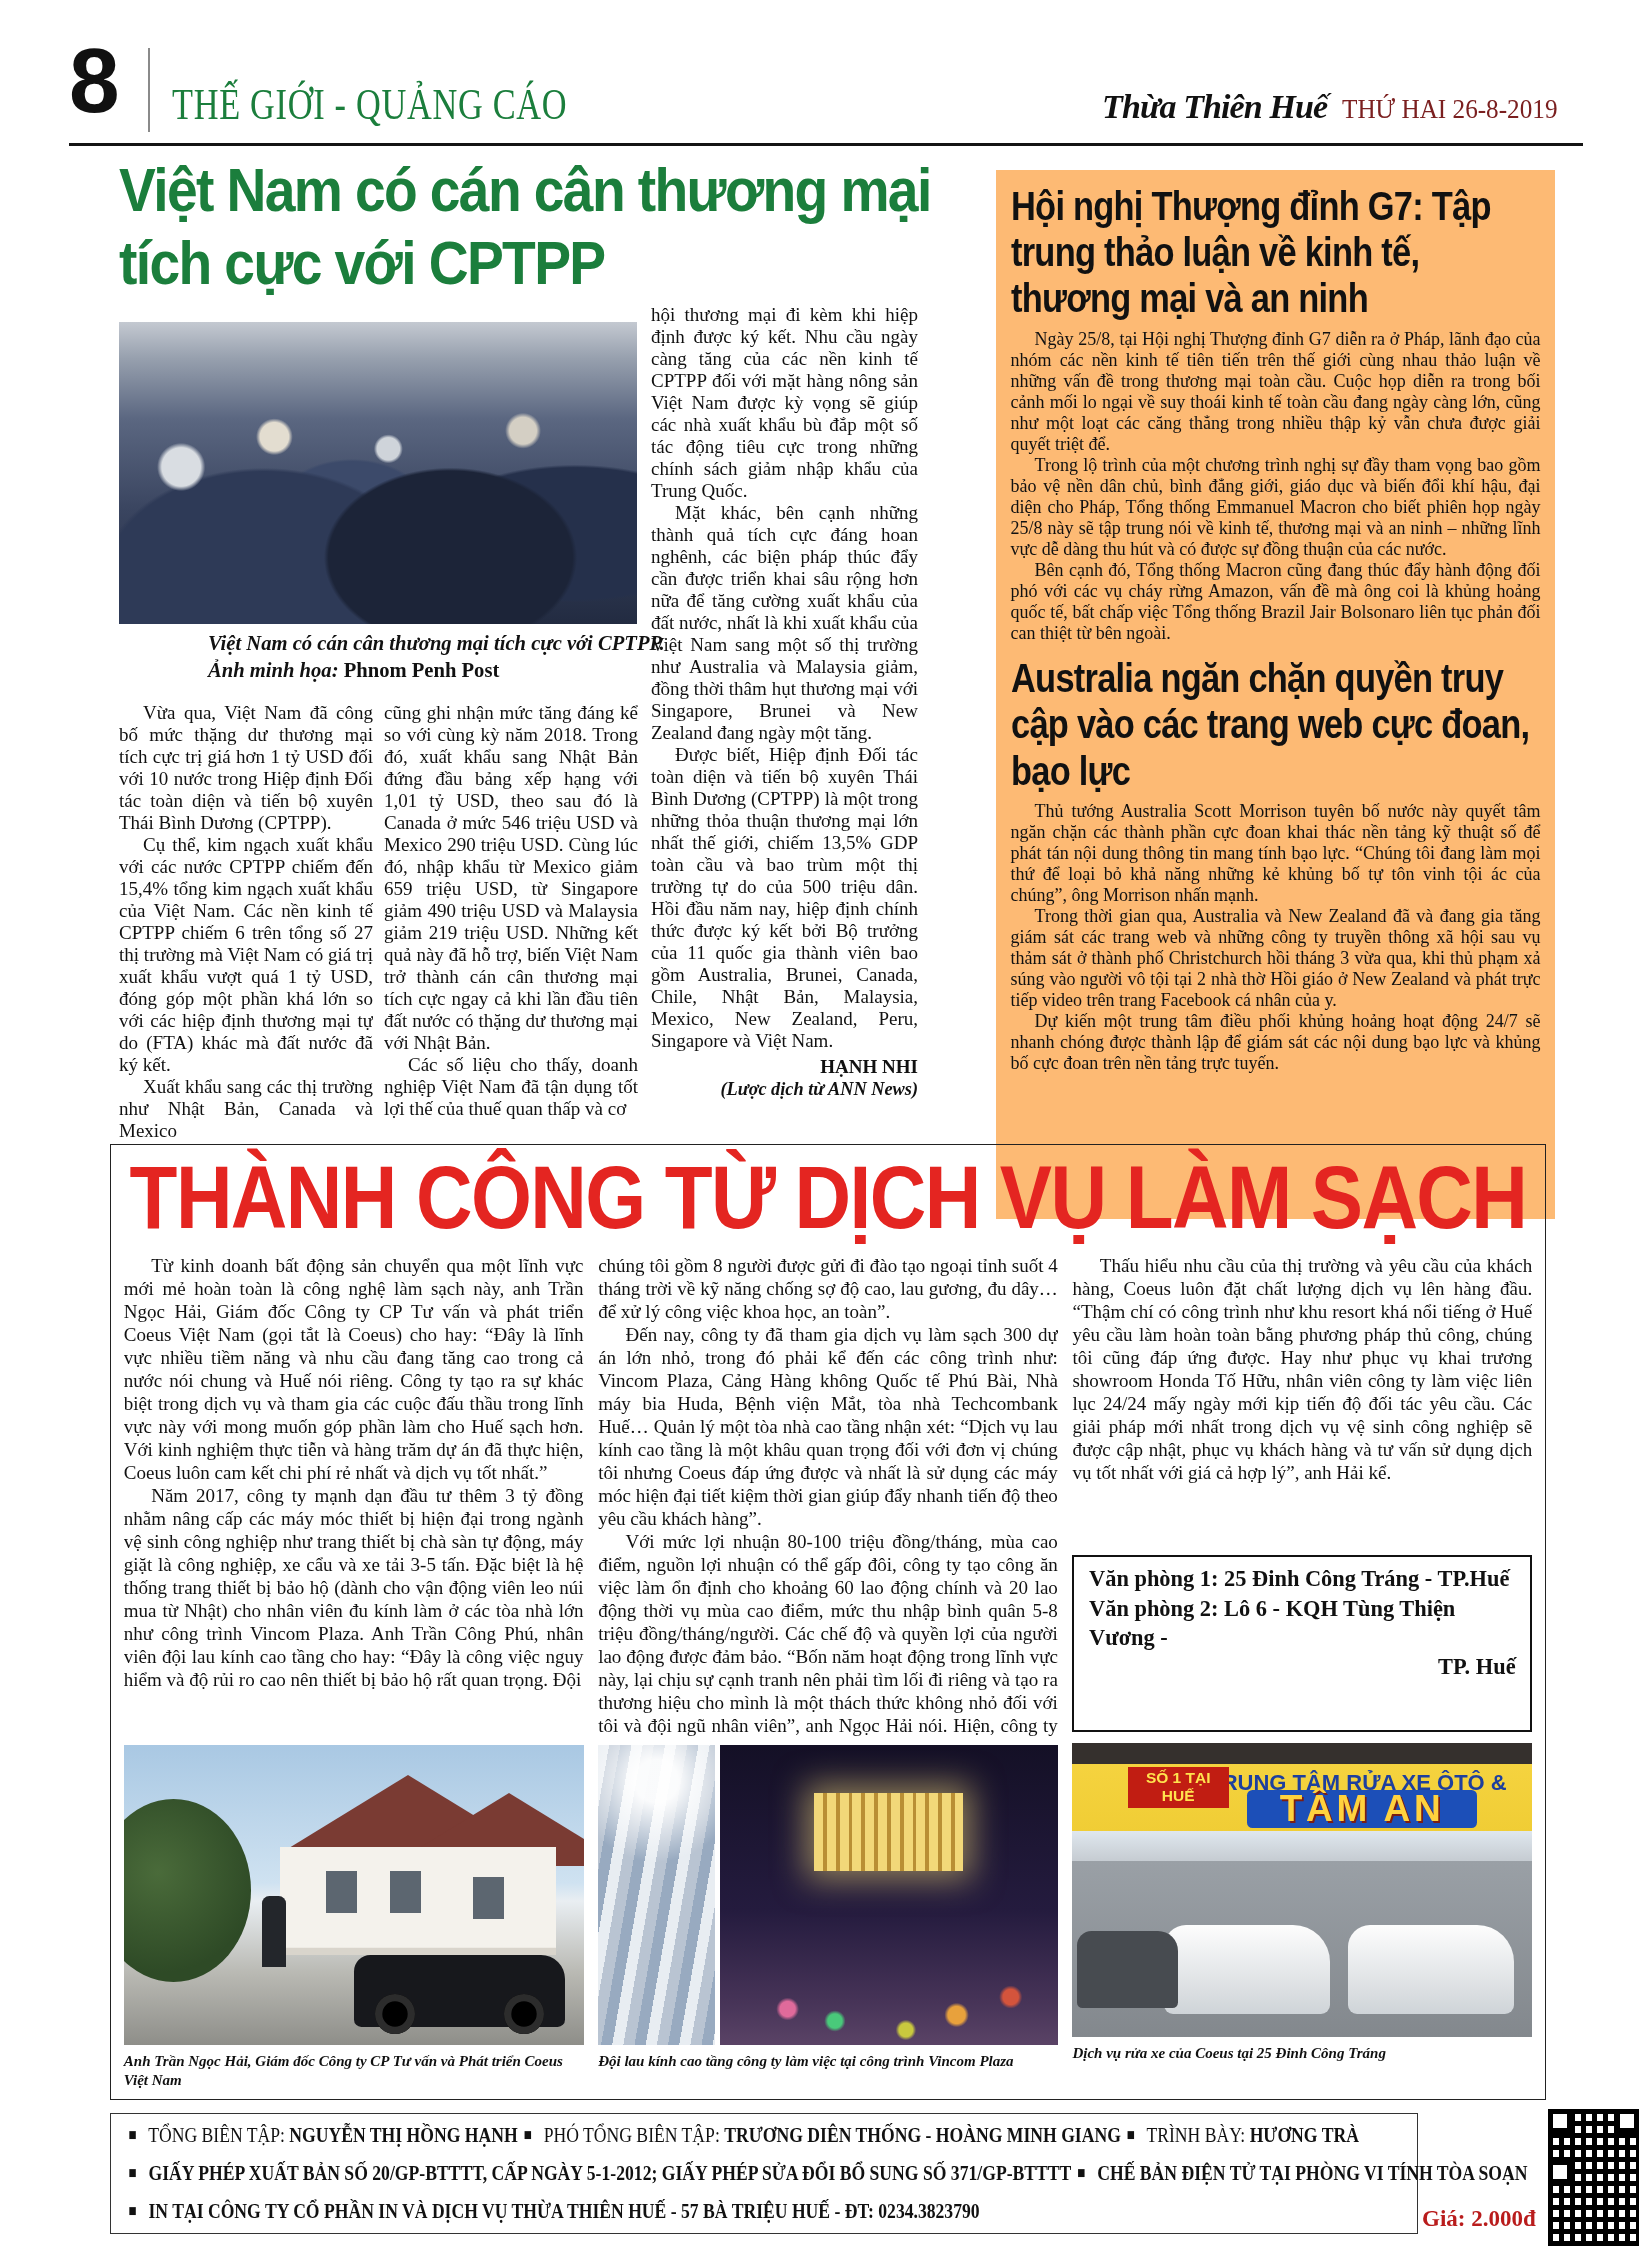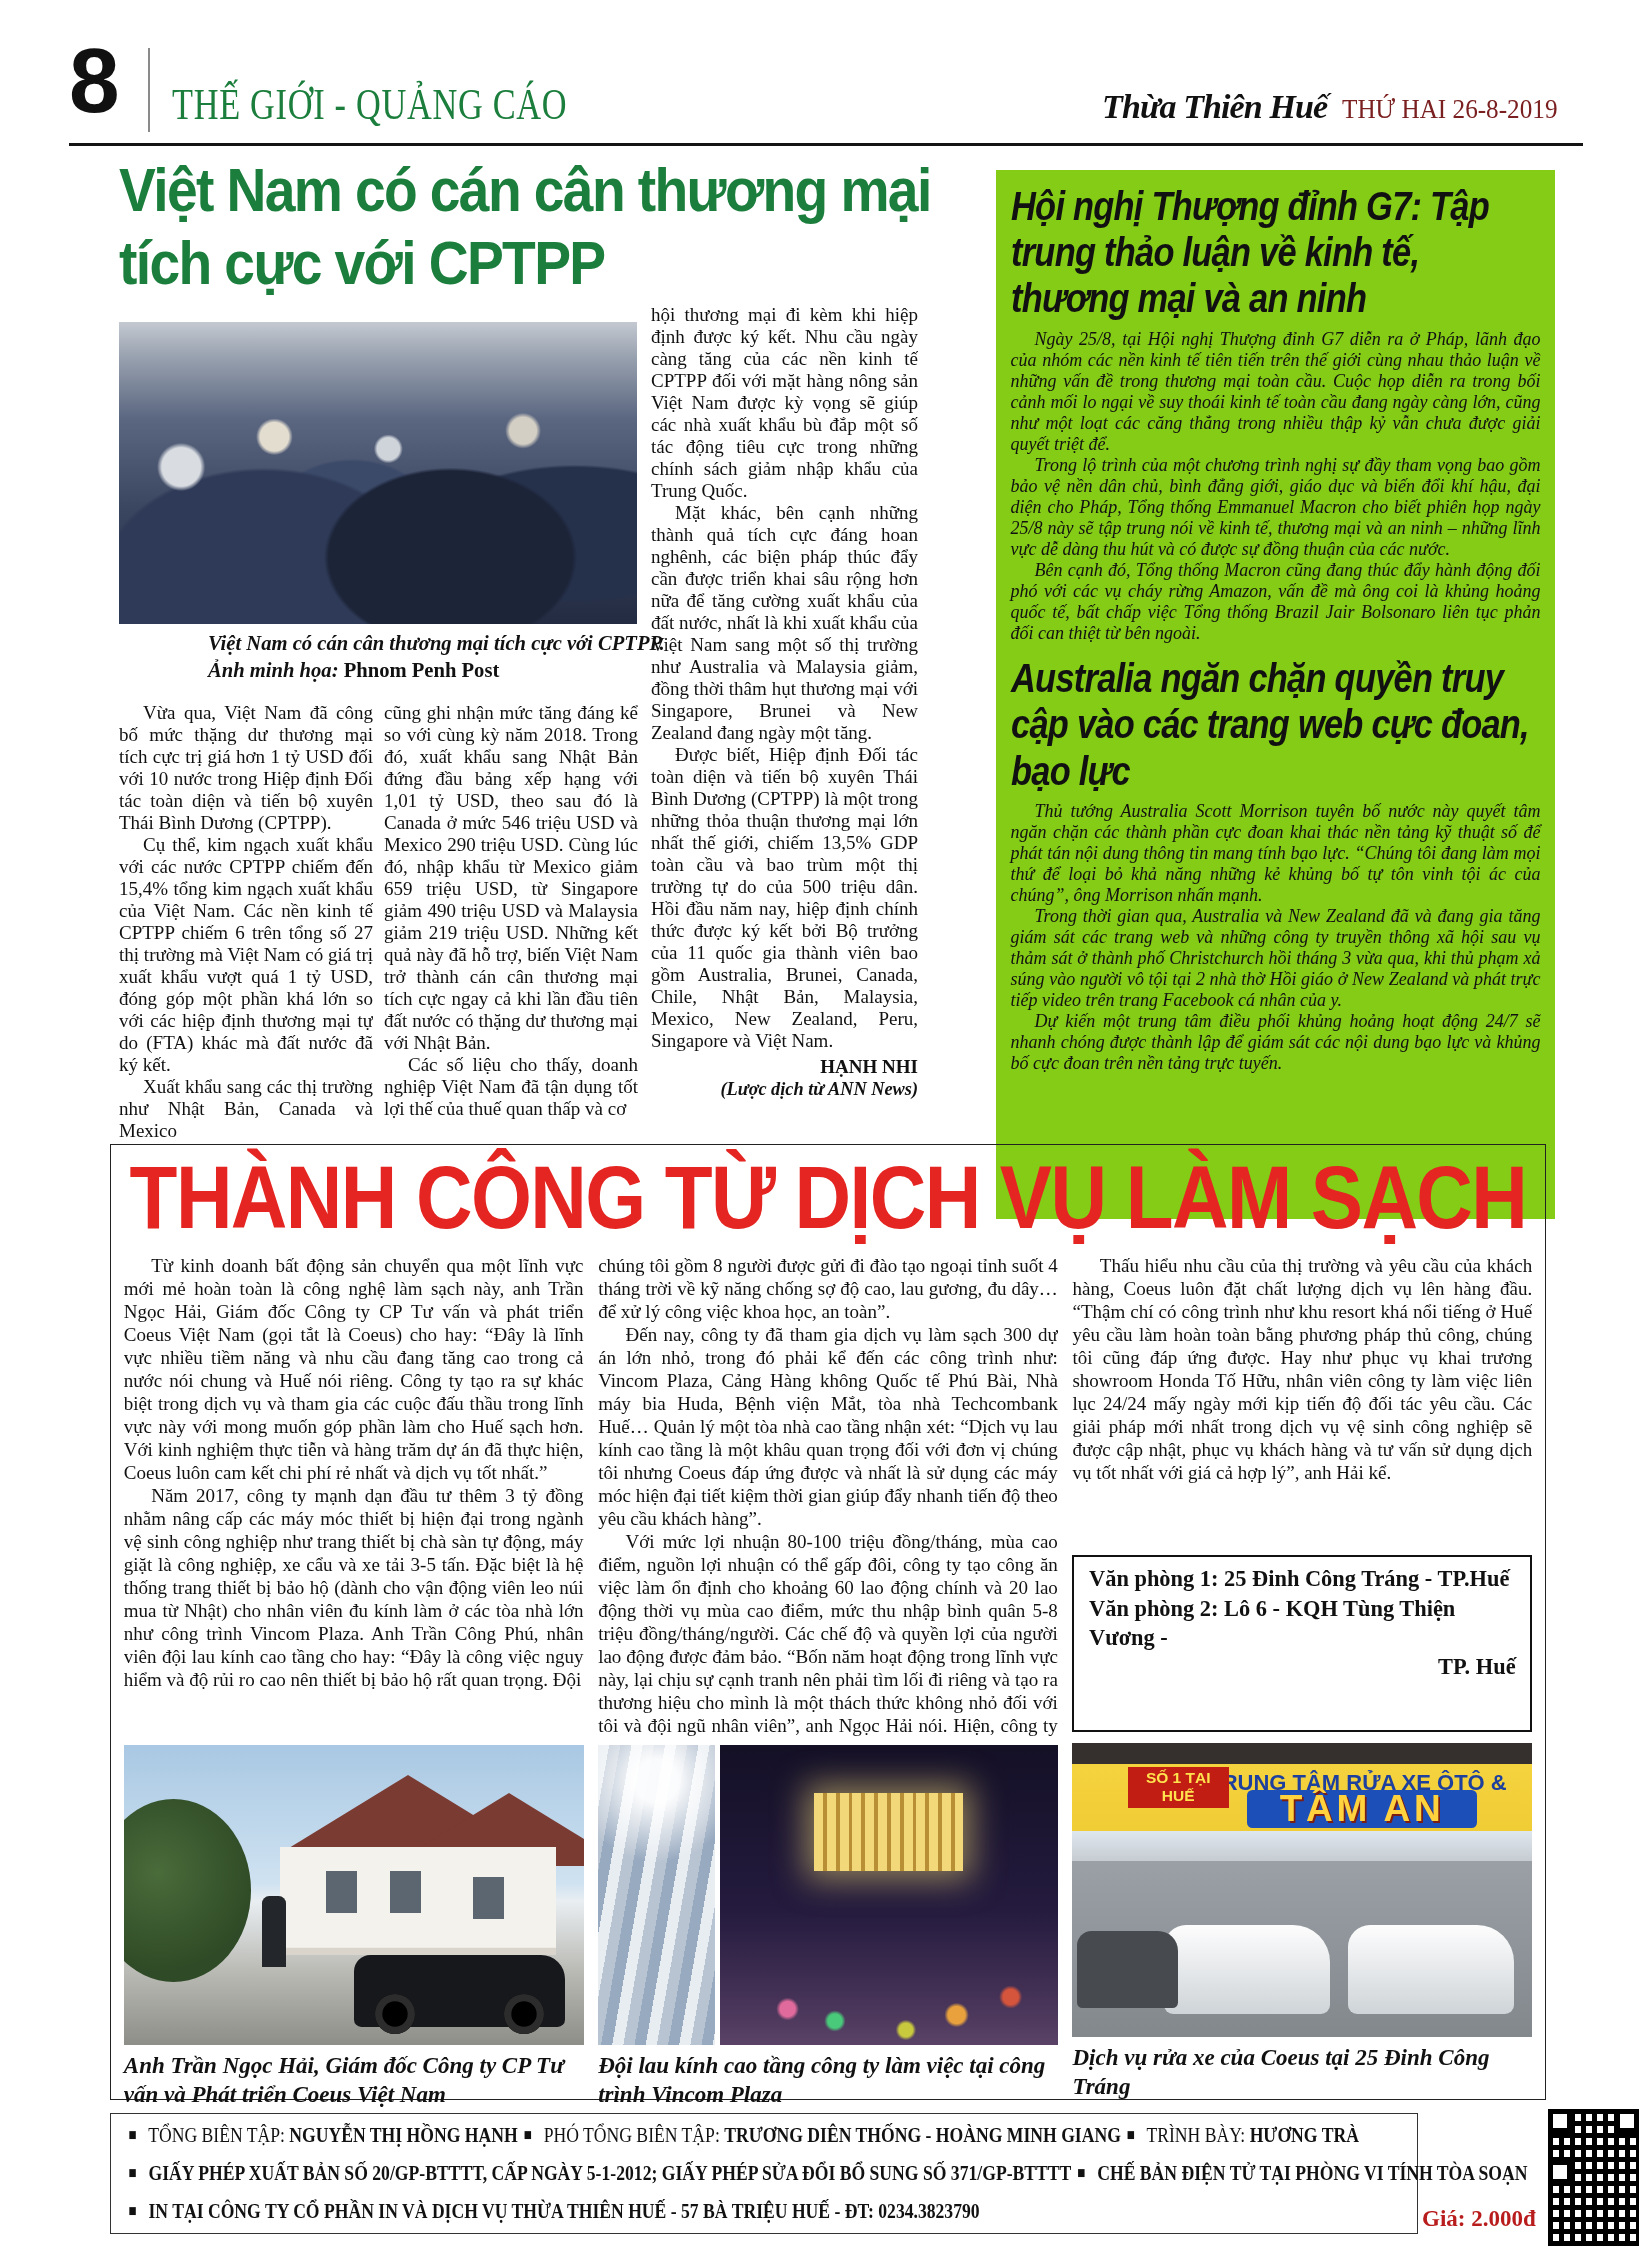--- a/index.html
+++ b/index.html
@@ -37,22 +37,22 @@
   .main-caption .credit{font-style:normal;}
   .col{position:absolute;overflow:hidden;font-size:19px;line-height:22px;text-align:justify;}
   .col p{margin:0;text-indent:24px;}
   .col p.noindent{text-indent:0;}
   .col1{left:119px;top:702px;width:254px;height:440px;}
   .col2{left:384px;top:702px;width:254px;height:440px;}
   .col3{left:651px;top:304px;width:267px;height:841px;}
   .byline{text-align:right;margin-top:3.7px;font-weight:700;font-size:19px;}
   .byline .src{display:block;font-style:italic;font-size:18.3px;}
   
-  .gray-panel{position:absolute;left:996px;top:170px;width:559px;height:1049px;background:#84cc16;
-              box-sizing:border-box;padding:12.8px 14.6px 9.1px 14.6px;overflow:hidden;font-style:italic;}
+  .gray-panel{position:absolute;left:996px;top:170px;width:559px;height:1049px;background:#fdba74;
+              box-sizing:border-box;padding:12.8px 14.6px 9.1px 14.6px;overflow:hidden;}
   .panel-headline{margin:0 0 7.3px 0;font-family:"Liberation Sans",sans-serif;font-weight:800;
                   font-size:41px;line-height:1.13;letter-spacing:-0.9px;width:119%;
                   transform:scaleX(.84);transform-origin:left top;}
   .panel-body{font-size:18px;line-height:21px;text-align:justify;}
   .panel-body p{margin:0;text-indent:24px;}
   .mt{margin-top:11px;}
   
   .ad-box{position:absolute;left:110px;top:1144px;width:1436px;height:956px;border:1.8px solid #222;
           box-sizing:border-box;padding:7.3px 12.8px;}
   .ad-headline{margin:0;font-family:"Liberation Sans",sans-serif;font-weight:800;color:#e42521;
@@ -60,21 +60,21 @@
                transform:scaleX(.88);transform-origin:left top;white-space:nowrap;}
   .ad-cols{display:flex;gap:14.6px;margin-top:11px;}
   .ad-col{width:461px;display:flex;flex-direction:column;}
   .ad-text{overflow:hidden;font-size:19px;line-height:23px;text-align:justify;}
   .ad-text p{margin:0;text-indent:27.4px;}
   .ad-text p.noindent{text-indent:0;}
   .h-tall{height:482px;}
   .h-short{height:292px;}
   .ad-photo{margin-top:9.1px;height:300px;}
   .ad-photo-row{display:flex;gap:4.6px;margin-top:9.1px;height:300px;}
-  .ad-caption{margin-top:7.3px;font-size:23px;font-weight:700;font-style:italic;line-height:1.25;}
+  .ad-caption{margin-top:7.3px;font-size:15px;font-weight:700;font-style:italic;line-height:1.25;}
   
   .contact-box{margin-top:9.1px;border:2.7px solid #111;box-sizing:border-box;height:177px;
                padding:7.3px 14.6px;font-weight:700;font-size:22.4px;line-height:1.3;overflow:hidden;}
   .contact-box .city{text-align:right;}
   
   .house-photo{background:linear-gradient(180deg,#a9c8e3 0%,#cfe2f1 46%,#e9eef2 52%,#b9b9b3 76%,#8e8e89 100%);}
   .tree{position:absolute;left:-27.4px;top:18%;width:155px;height:183px;border-radius:50%;
         background:radial-gradient(circle at 40% 40%, #4a6b3a, #2e4a26 70%);}
   .wall{position:absolute;left:34%;top:34%;width:60%;height:36%;background:#f4f2ec;
         box-shadow:inset 0 -7.3px 0 #d9d5cc;}

